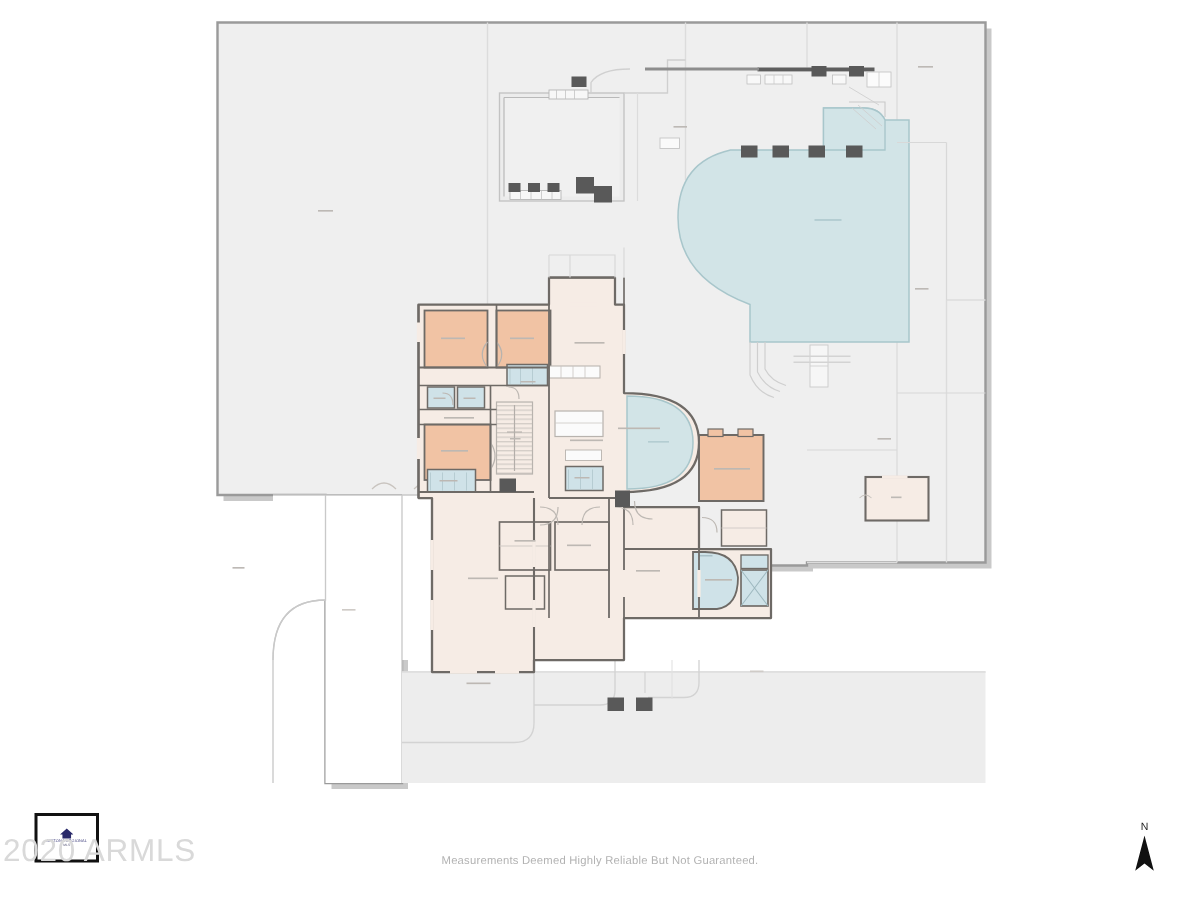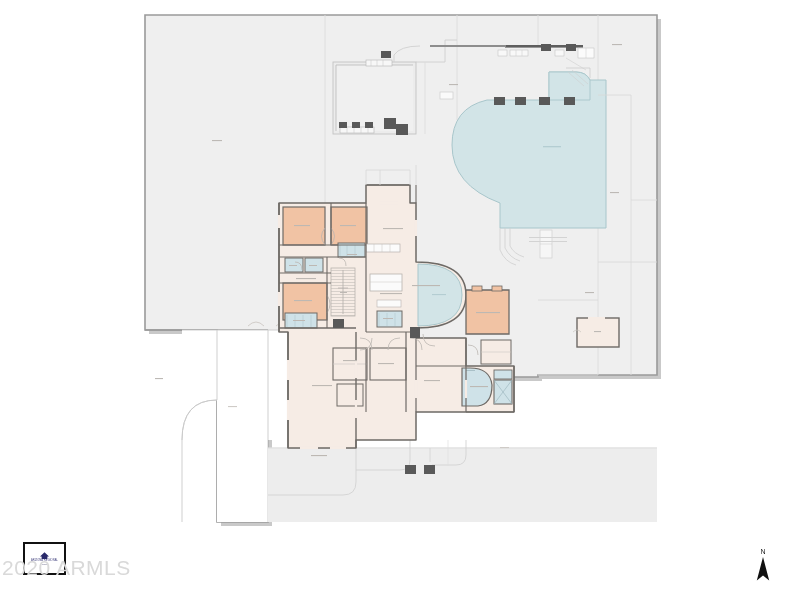--- a/index.html
+++ b/index.html
@@ -449,20 +449,21 @@
     <div class="brand-box">
       <div class="brand-box-inner">
         <div class="brand-mark"></div>
         <div class="brand-word">ARIZONA REGIONAL</div>
         <div class="brand-sub">MLS</div>
       </div>
     </div>
 
     <div class="watermark">2020 ARMLS</div>
 
+    <div class="disclaimer">Measurements Deemed Highly Reliable But Not Guaranteed.</div>
 
     <div class="compass">
       <div class="compass-label">N</div>
       <svg class="compass-arrow" viewBox="0 0 14 24">
         <path d="M7,0 L13.2,23.5 L7,18.6 L0.8,23.5 Z" fill="#111111"></path>
       </svg>
     </div>
 
   </div>
 

